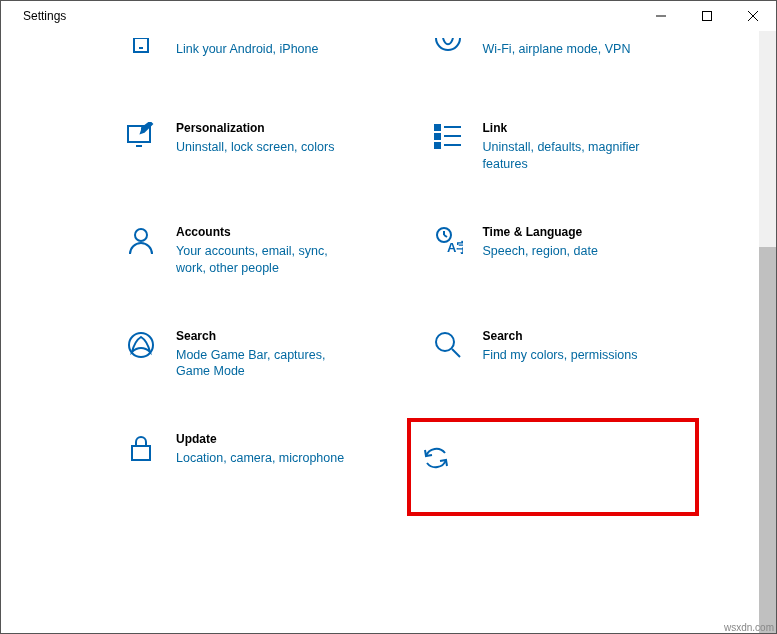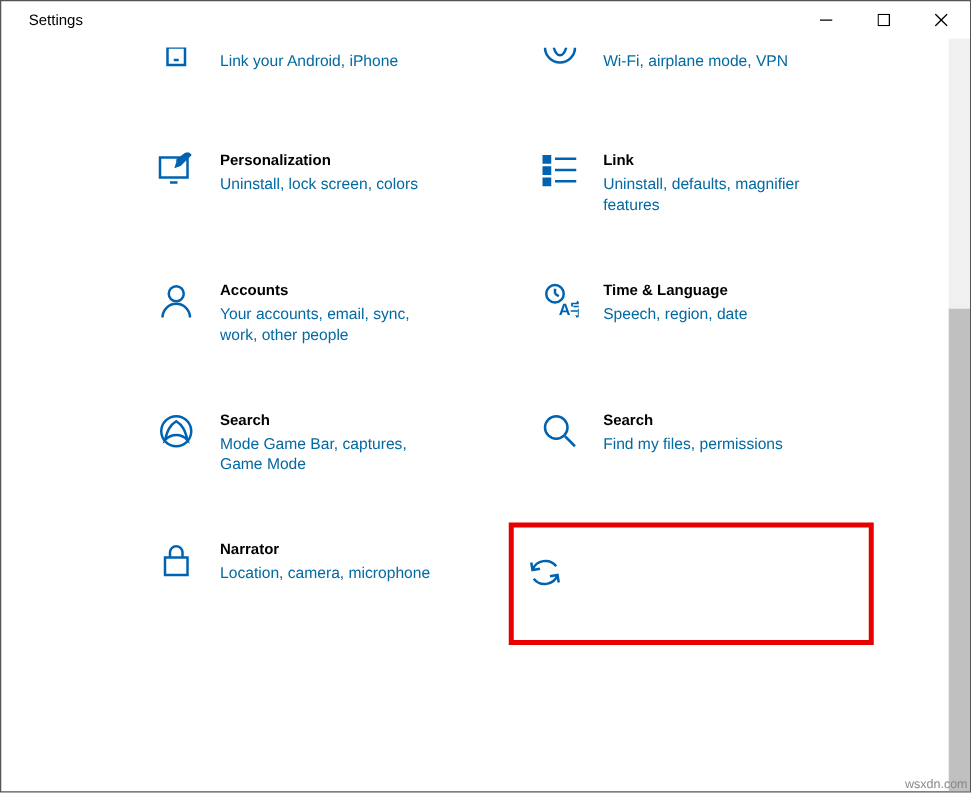--- a/index.html
+++ b/index.html
@@ -236,33 +236,33 @@
 
     <div class="tile">
       <div class="tile-icon">
         <svg width="30" height="30" viewBox="0 0 30 30" fill="none" stroke="#0063B1" stroke-width="2">
             <circle cx="12" cy="12" r="9"></circle>
             <line x1="19" y1="19" x2="27" y2="27"></line>
           </svg>
       </div>
       <div class="tile-text">
         <div class="tile-title">Search</div>
-        <div class="tile-desc">Find my files, permissions</div>
+        <div class="tile-desc">Find my colors, permissions</div>
       </div>
     </div>
 
     <div class="tile">
       <div class="tile-icon">
         <svg width="30" height="30" viewBox="0 0 30 30" fill="none" stroke="#0063B1" stroke-width="2">
             <rect x="6" y="13" width="18" height="14"></rect>
             <path d="M10 13 V9 A5 5 0 0 1 20 9 V13"></path>
           </svg>
       </div>
       <div class="tile-text">
-        <div class="tile-title">Narrator</div>
+        <div class="tile-title">Update</div>
         <div class="tile-desc">Location, camera, microphone</div>
       </div>
     </div>
 
     <div class="tile highlight">
       <div class="tile-icon">
         <svg width="30" height="30" viewBox="0 0 30 30" fill="none" stroke="#0063B1" stroke-width="2">
             <path d="M24 10 A11 11 0 0 0 5 13"></path>
             <path d="M6 20 A11 11 0 0 0 25 17"></path>
             <polyline points="4,7 5,13 11,12" fill="none"></polyline>

